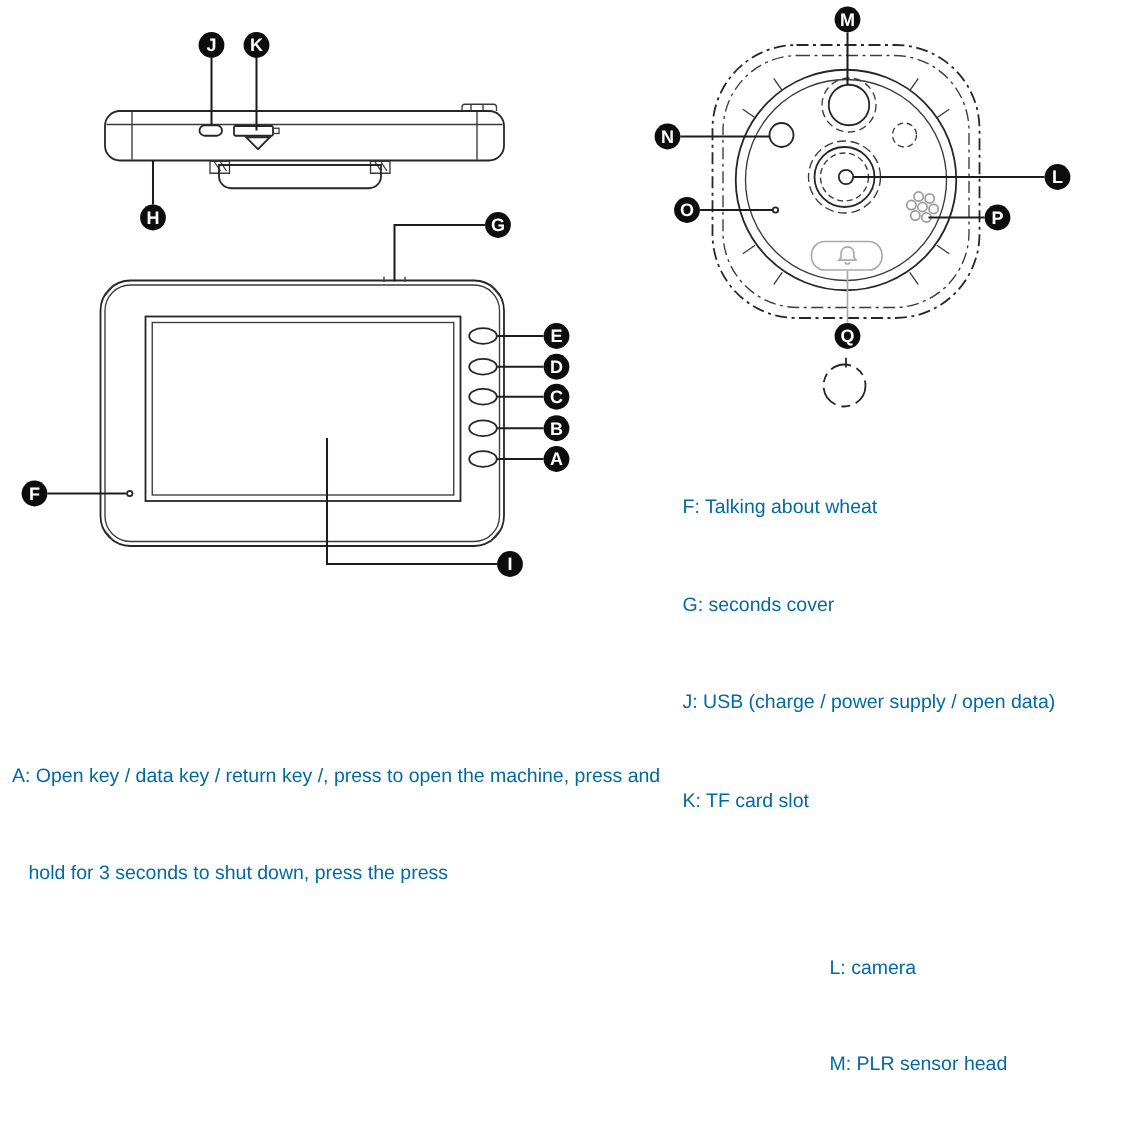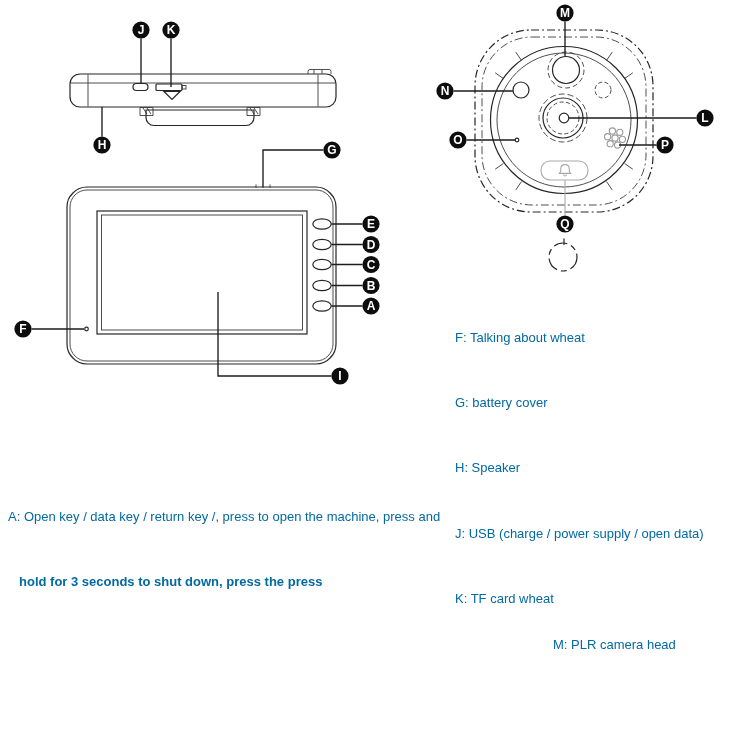--- a/index.html
+++ b/index.html
@@ -5,21 +5,21 @@
   html,body { margin:0; padding:0; background:#ffffff; }
   .page {
     position:relative; width:750px; height:750px; background:#ffffff;
     font-family:"Liberation Sans", sans-serif; color:#2e2e2e; overflow:hidden;
   }
   .diagram-svg { position:absolute; left:0; top:0; }
   .txtblock { position:absolute; font-size:13px; line-height:21.8px; white-space:pre; color:#0369a1; }
   .legend-top   { left:455px; top:283px; }
   .instructions { left:8px;   top:462px; }
   .legend-right { left:553px; top:591px; line-height:21.4px; }
-  .cont { padding-left:11px;font-weight:bold; }
+  .cont { padding-left:11px; }
   
   .ln   { stroke:#262626; stroke-width:1.2; fill:none; }
   .lnb  { stroke:#1c1c1c; stroke-width:1.35; fill:none; }
   .thin { stroke:#3a3a3a; stroke-width:0.9; fill:none; }
   .gray { stroke:#a9a9a9; stroke-width:1.1; fill:none; }
   .hole { stroke:#9a9a9a; stroke-width:1.1; fill:none; }
   .co-c { fill:#0d0d0d; }
   .co-t { font-family:"Liberation Sans", sans-serif; font-size:12px; font-weight:bold; fill:#ffffff; text-anchor:middle; }
   .dashdot { stroke-dasharray:8 3 2 3; }
 </style>
@@ -174,40 +174,40 @@
         </g>
       <g>
           <circle class="co-c" cx="565" cy="224" r="8.6"></circle>
           <text class="co-t" x="565" y="228.3">Q</text>
         </g>
     </g>
   </svg>
 
   <div class="txtblock legend-top">
     <div>F: Talking about wheat</div>
-    <div>G: battery cover</div>
-    <div>H: Speaker</div>
+    <div>G: seconds cover</div>
     <div>J: USB (charge / power supply / open data)</div>
-    <div>K: TF card wheat</div>
+    <div>K: TF card slot</div>
   </div>
 
   <div class="txtblock instructions">
     <div>A: Open key / data key / return key /, press to open the machine, press and</div>
     <div class="cont">hold for 3 seconds to shut down, press the press</div>
     
     
     
     
     
     
     
     
   </div>
 
   <div class="txtblock legend-right">
-    <div>M: PLR camera head</div>
+    <div>L: camera</div>
+    <div>M: PLR sensor head</div>
     
     
     
     
   </div>
 
 </div>
 
 </body></html>

